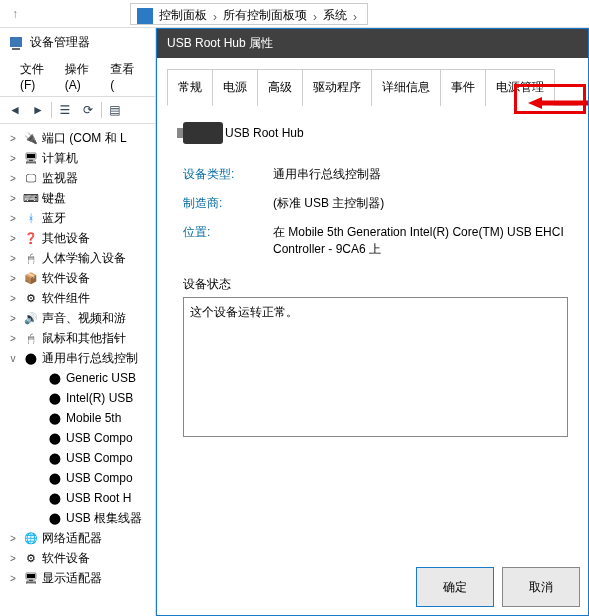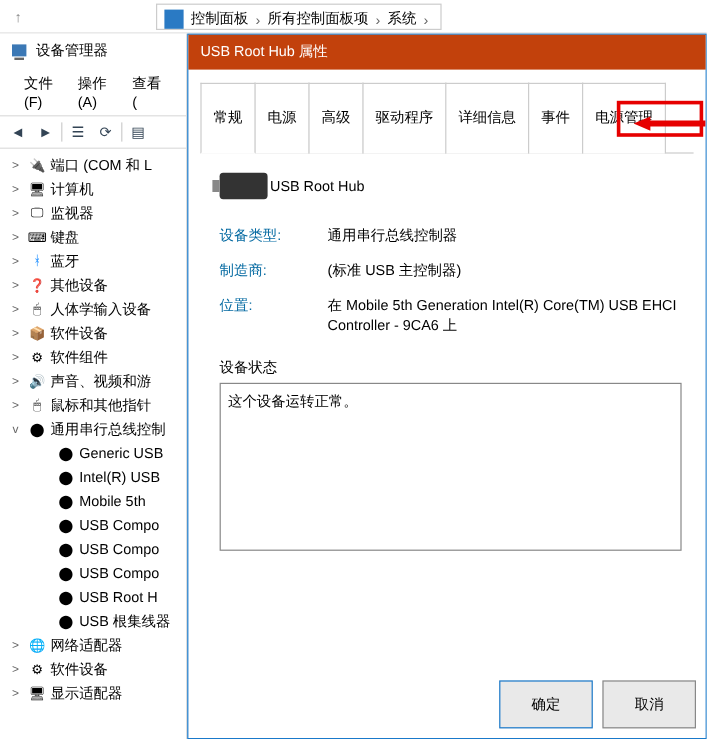--- a/index.html
+++ b/index.html
@@ -20,23 +20,23 @@
 .tb-sep{width:1px;background:#ccc;margin:2px 1px}
 
 .tree{padding:4px 2px;overflow:hidden}
 .tree-row{display:flex;align-items:center;height:20px;white-space:nowrap;padding-left:2px}
 .tree-row .exp{width:14px;text-align:center;color:#666;font-size:10px}
 .tree-row .ico{width:16px;height:16px;margin:0 3px;display:inline-flex;align-items:center;justify-content:center;font-size:11px}
 .lvl1{padding-left:4px}
 .lvl2{padding-left:28px}
 
 .dialog{position:absolute;left:156px;top:28px;right:0;bottom:0;background:#fff;border:1px solid #1979ca}
-.dlg-title{background:#c2410c;color:#fff;padding:6px 10px;font-size:12px}
+.dlg-title{background:#404040;color:#fff;padding:6px 10px;font-size:12px}
 .tabs{display:flex;border-bottom:1px solid #ccc;margin:10px 10px 0 10px;position:relative}
-.tab{padding:20px 10px;border:1px solid #ccc;border-bottom:none;background:#fff;margin-right:-1px;font-size:12px;cursor:pointer;position:relative;top:1px}
+.tab{padding:9px 10px;border:1px solid #ccc;border-bottom:none;background:#fff;margin-right:-1px;font-size:12px;cursor:pointer;position:relative;top:1px}
 .tab.active{border-bottom:1px solid #fff;z-index:2}
 .tab-highlight{position:absolute;border:3px solid #e60000;right:2px;top:55px;width:72px;height:30px;pointer-events:none}
 .arrow-red{position:absolute;right:0;top:66px;width:60px;height:16px;pointer-events:none}
 
 .content{padding:16px 20px 10px 26px}
 .dev-header{display:flex;align-items:center;gap:2px;margin-bottom:22px}
 .usb-ico{width:40px;height:22px;background:#333;border-radius:3px;position:relative}
 .usb-ico:before{content:"";position:absolute;left:-6px;top:6px;width:6px;height:10px;background:#888}
 .info-row{display:flex;margin-bottom:12px}
 .info-label{width:90px;color:#0369a1}

